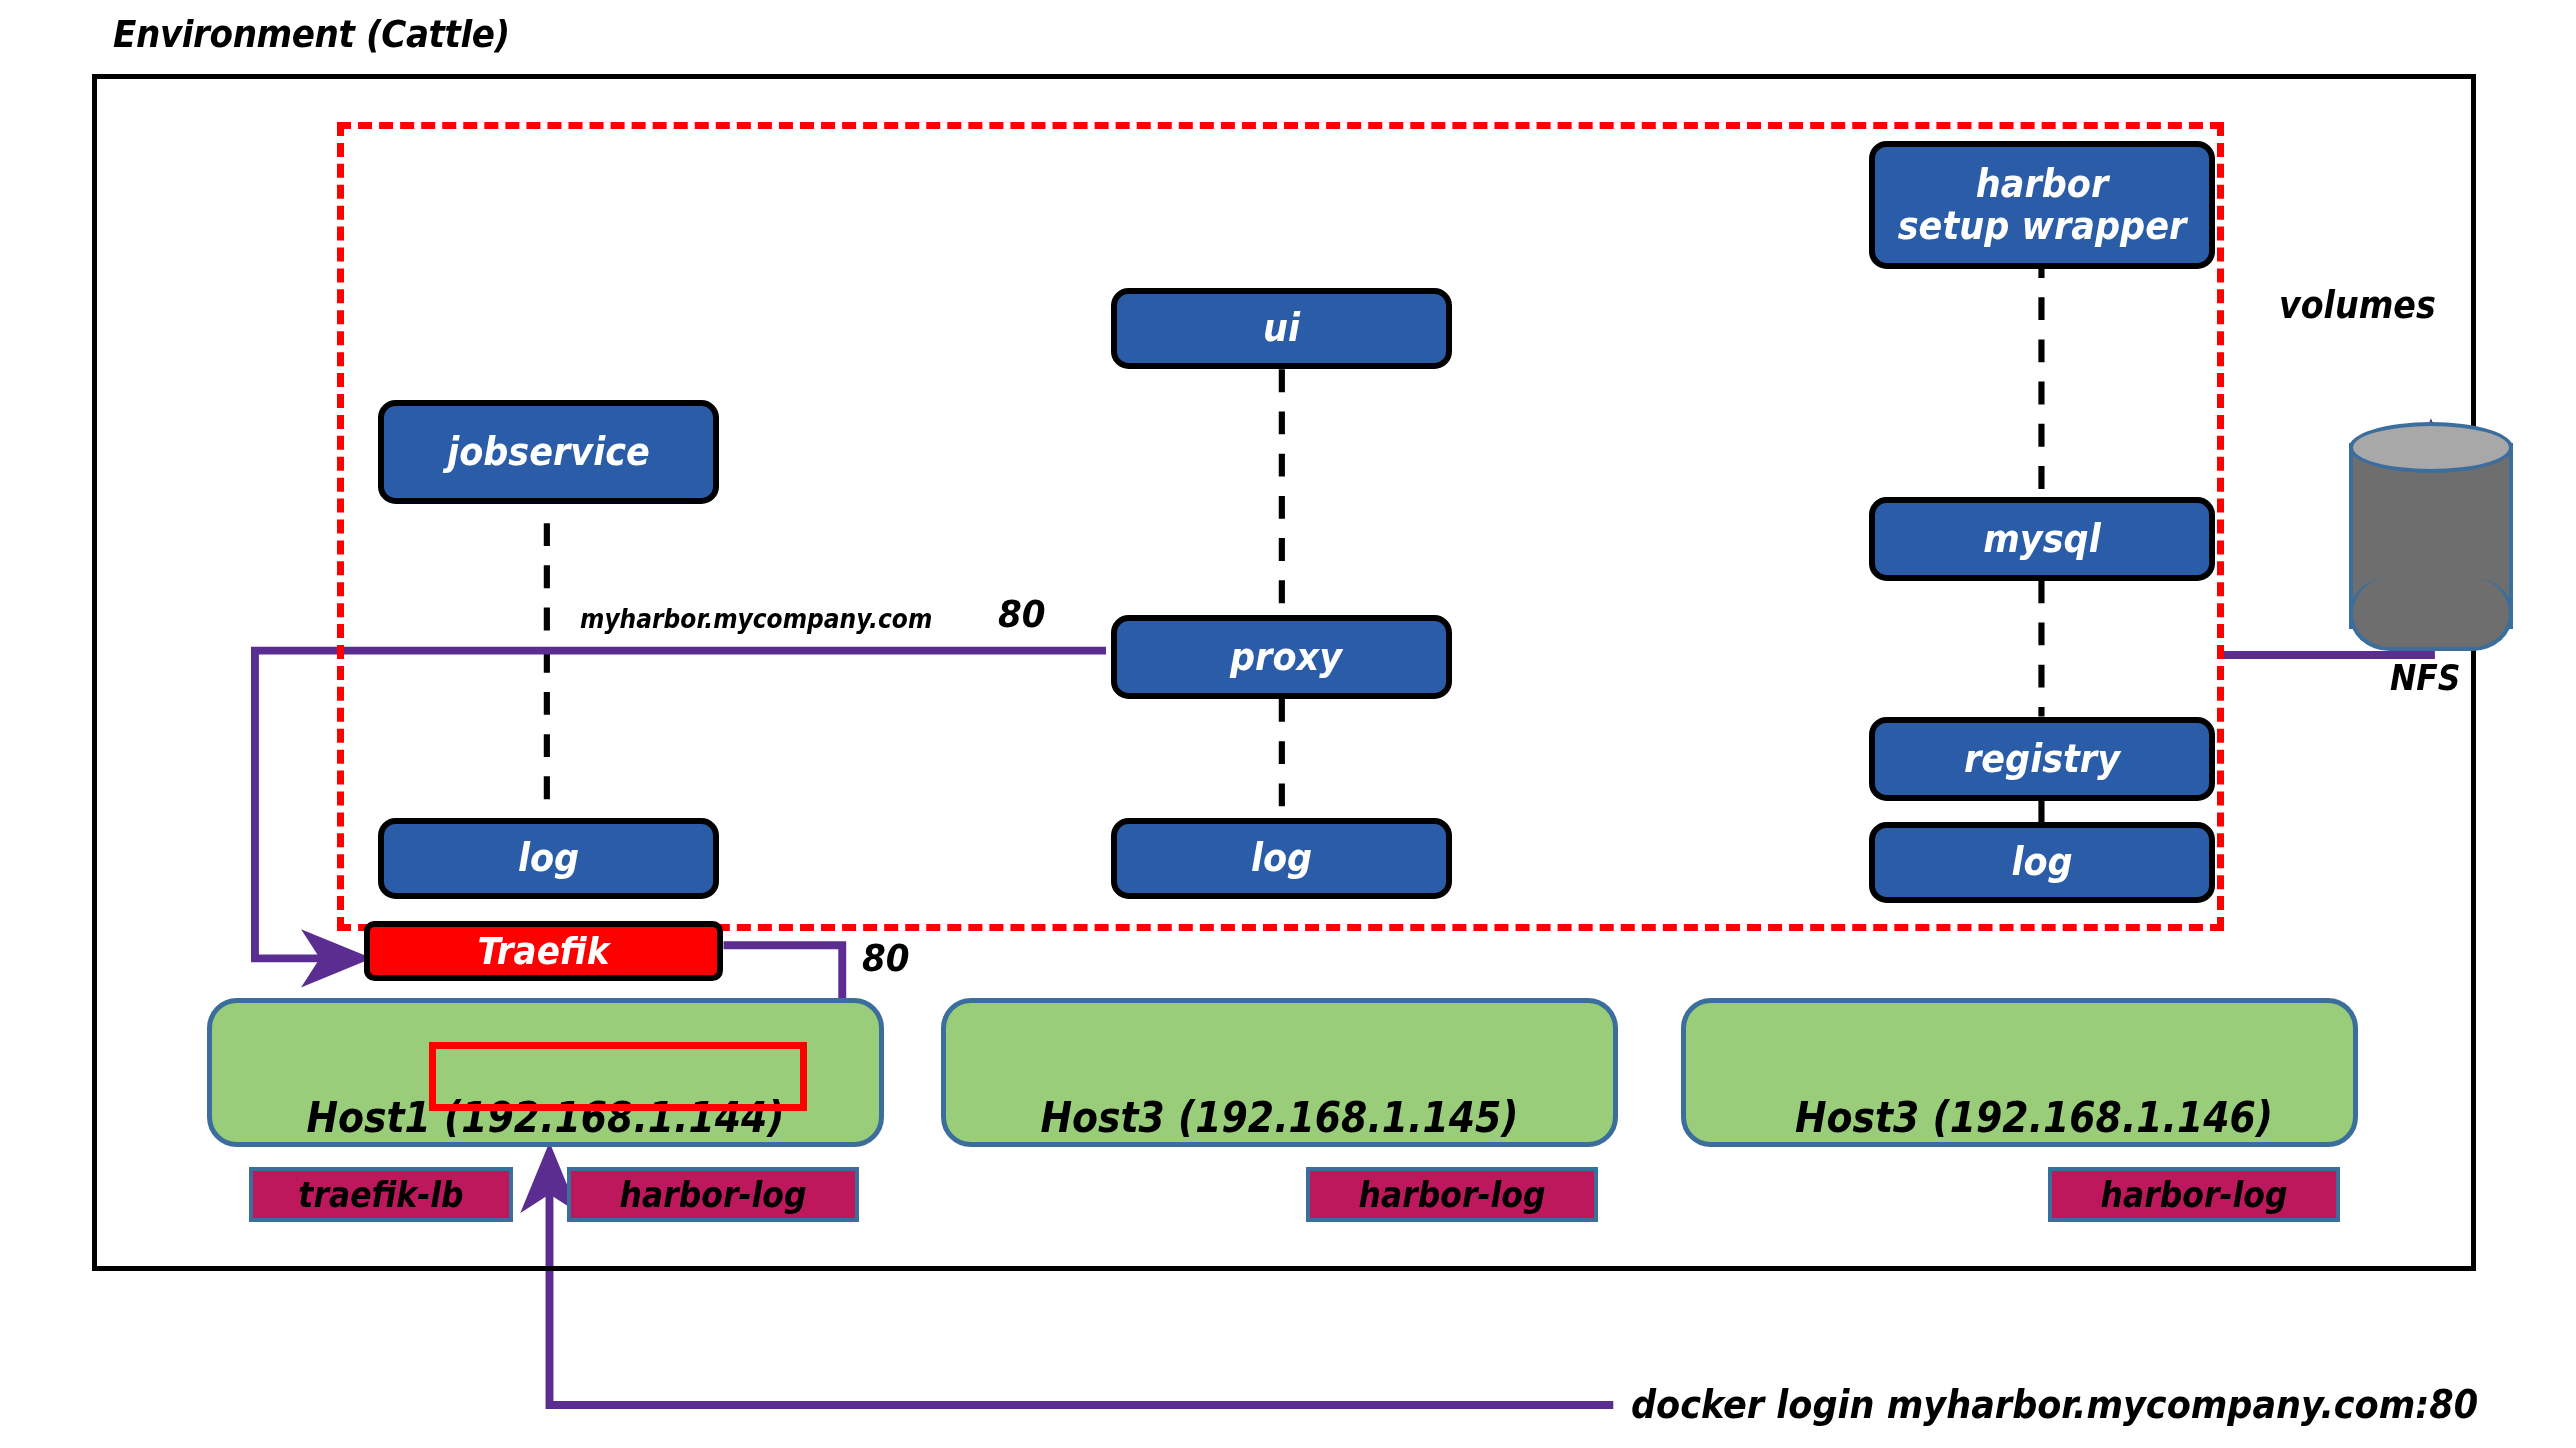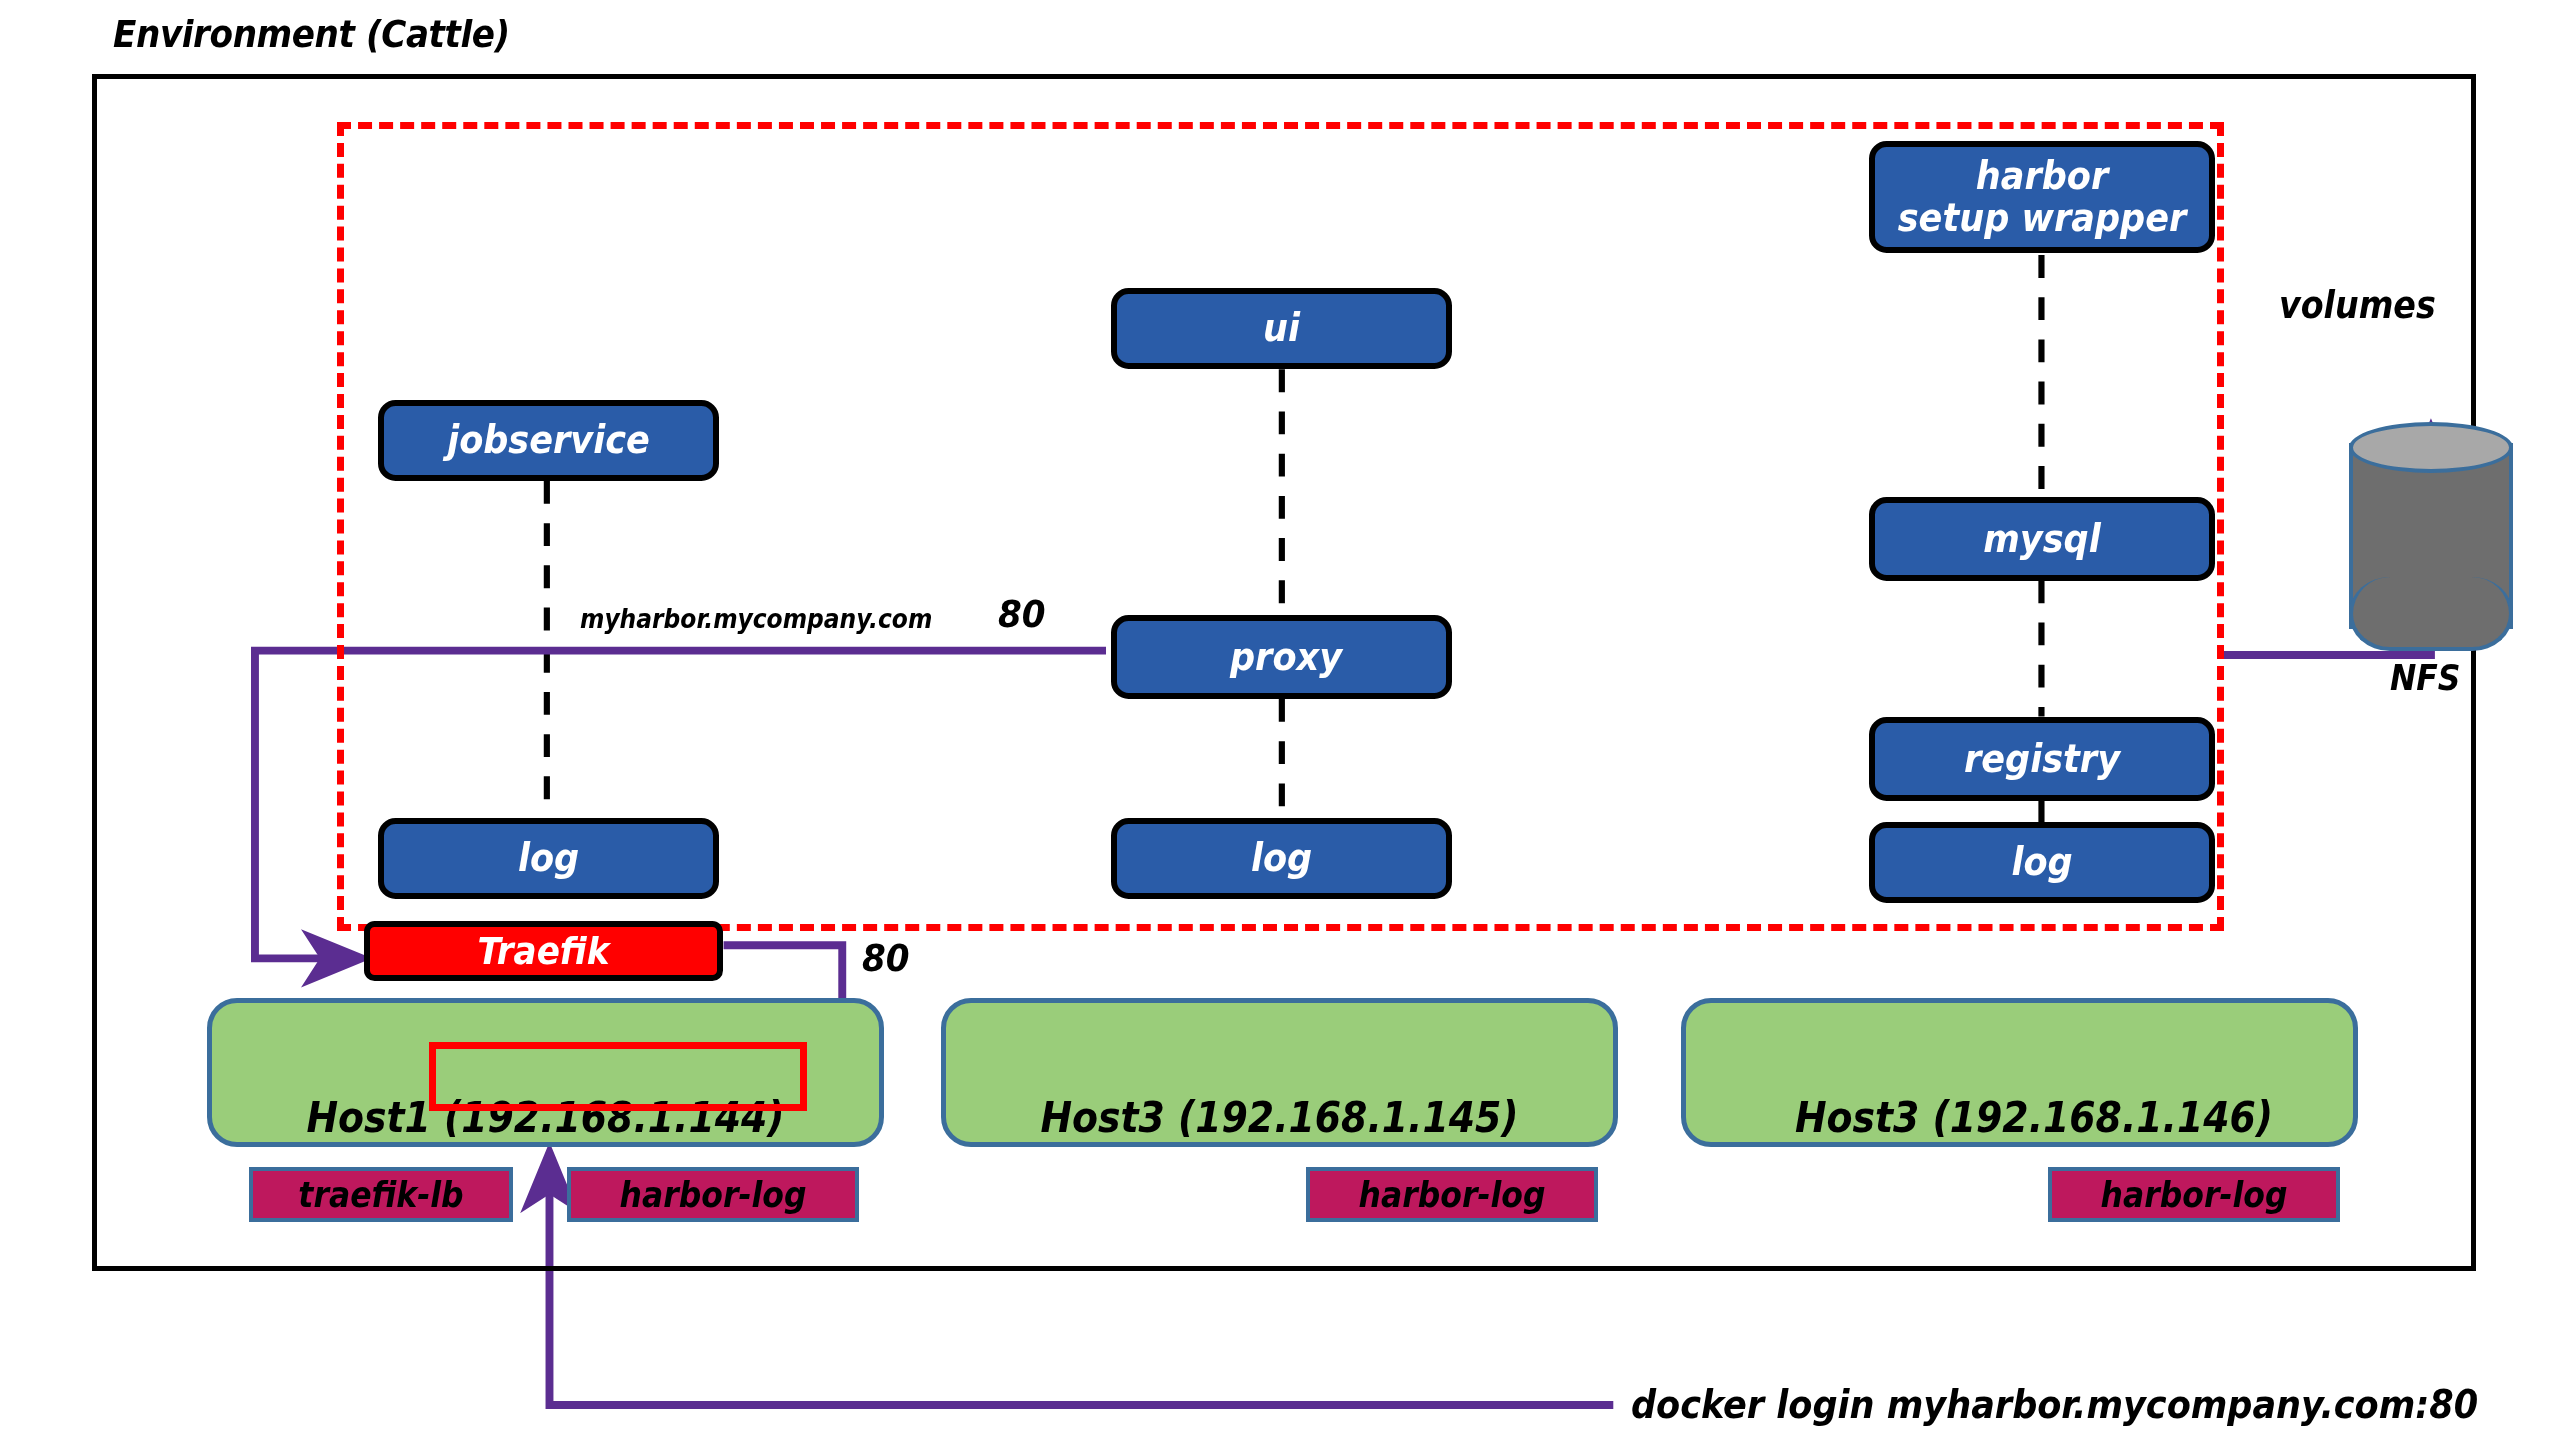--- a/index.html
+++ b/index.html
@@ -125,38 +125,38 @@
 
     <polyline points="1835,1598 625,1598 625,1315" fill="none" stroke="#5b2d91" stroke-width="9" marker-end="url(#arrowPurple)"></polyline>
   </svg>
 
   <div class="abs plainlabel" id="env-title">Environment (Cattle)</div>
 
   <div class="abs" id="env-frame"></div>
 
   <div class="abs" id="harbor-dashed"></div>
 
-  <div class="abs svcbox" style="left:378px;top:400px;width:341px;height:81px;">
+  <div class="abs svcbox" style="left:378px;top:400px;width:341px;height:104px;">
     <span>jobservice</span>
   </div>
   <div class="abs svcbox" style="left:378px;top:818px;width:341px;height:81px;">
     <span>log</span>
   </div>
 
   <div class="abs svcbox" style="left:1111px;top:288px;width:341px;height:81px;">
     <span>ui</span>
   </div>
   <div class="abs svcbox" style="left:1111px;top:615px;width:341px;height:84px;padding-left:9px;">
     <span>proxy</span>
   </div>
   <div class="abs svcbox" style="left:1111px;top:818px;width:341px;height:81px;">
     <span>log</span>
   </div>
 
-  <div class="abs svcbox two-line" style="left:1869px;top:141px;width:346px;height:112px;flex-direction:column;">
+  <div class="abs svcbox two-line" style="left:1869px;top:141px;width:346px;height:128px;flex-direction:column;">
     <span>harbor</span>
     <span>setup wrapper</span>
   </div>
   <div class="abs svcbox" style="left:1869px;top:497px;width:346px;height:84px;">
     <span>mysql</span>
   </div>
   <div class="abs svcbox" style="left:1869px;top:717px;width:346px;height:84px;">
     <span>registry</span>
   </div>
   <div class="abs svcbox" style="left:1869px;top:822px;width:346px;height:81px;">

